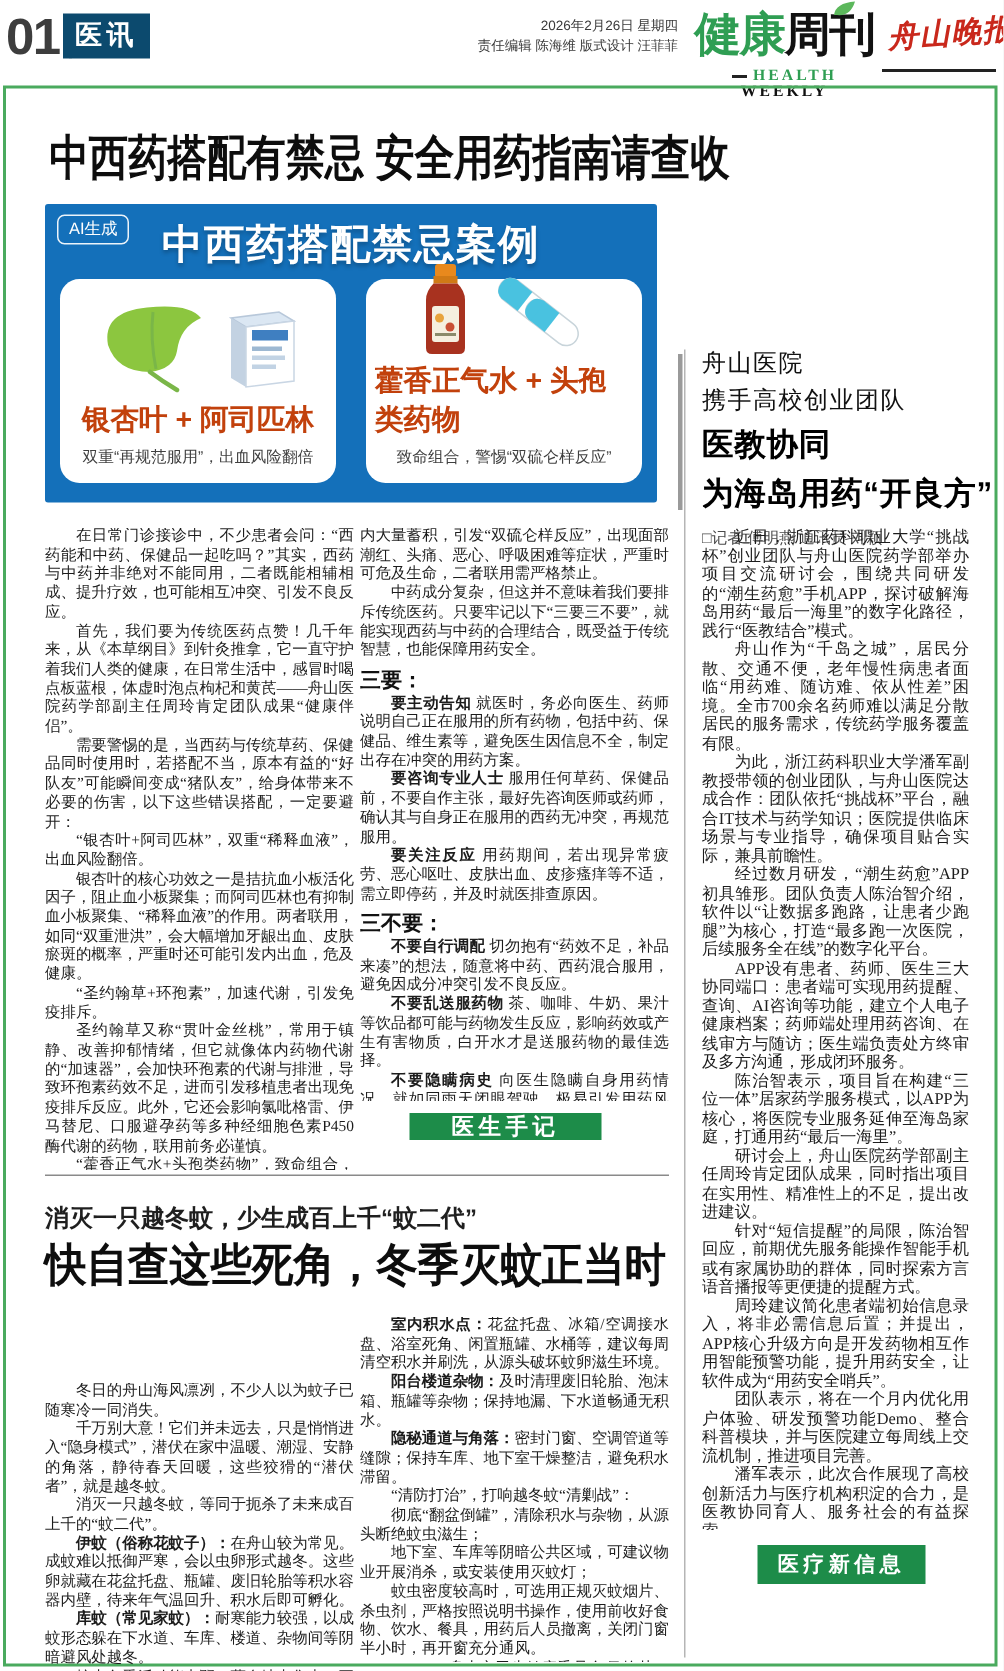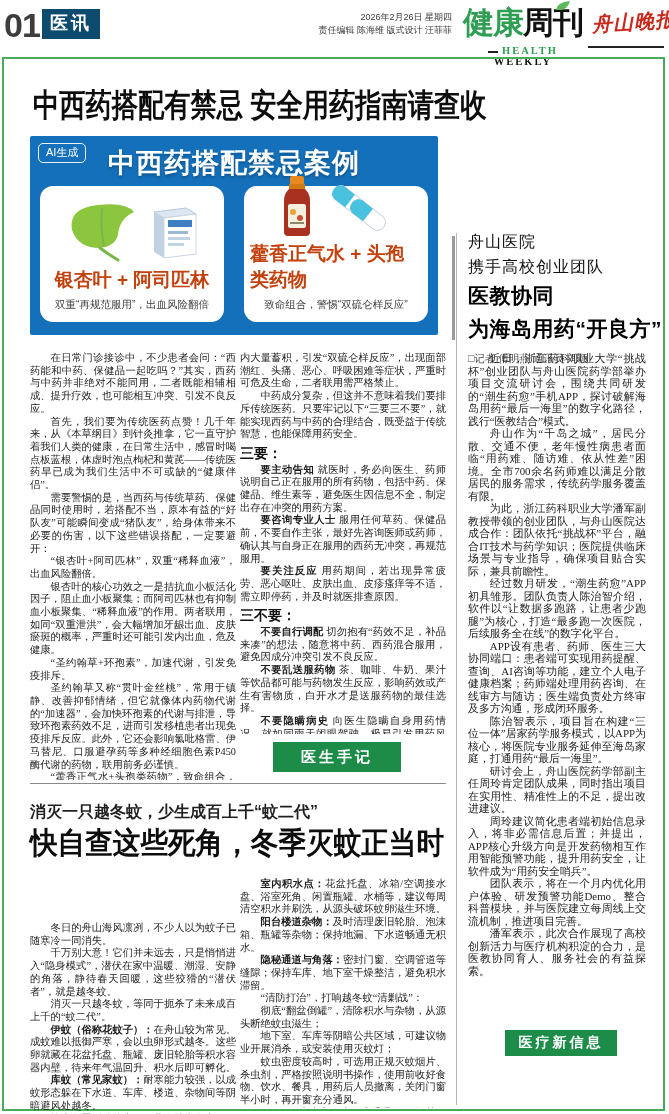--- a/index.html
+++ b/index.html
@@ -58,21 +58,21 @@
   .colB{ left:240px; top:352px; width:206px; height:382px;}
   .para{ text-indent:2em; margin:0;}
   .para.cont{ text-indent:0;}
   .para.sig{ text-indent:0; text-align:right;}
   .para b{ font-family:"Liberation Sans",sans-serif; font-weight:700;}
   .col-heading{ font-family:"Liberation Sans",sans-serif; font-size:14px; font-weight:800;
     color:#111; margin:6px 0 4px; text-indent:0;}
   .badge{ position:absolute; background:#1d8c49; color:#fff; display:flex;
     align-items:center; justify-content:center; font-family:"Liberation Sans",sans-serif;
     font-weight:800; letter-spacing:3px;}
-  .badge-doctor{ left:273px; top:742px; width:128px; height:30px; font-size:15px;}
+  .badge-doctor{ left:273px; top:742px; width:128px; height:18px; font-size:15px;}
   .badge-news{ left:505px; top:1030px; width:112px; height:26px; font-size:14px;}
   .hr-divider{ position:absolute; left:30px; top:783px; width:416px; height:1px; background:#8a8a8a;}
   .v-divider{ position:absolute; left:456px; top:233px; width:1px; height:872px; background:#b5b5b5;}
   
   .sb-titlebar{ position:absolute; left:452px; top:236px; width:3px; height:104px; background:#9a9a9a;}
   .sb-head{ position:absolute; left:468px; top:232px; width:196px; font-family:"Liberation Sans",sans-serif;}
   .sb-k{ font-size:16px; font-weight:500; color:#111; margin-bottom:4px; letter-spacing:1px;}
   .sb-t{ font-size:21px; font-weight:900; color:#000; margin-bottom:5px; letter-spacing:0.5px;}
   .sb-byline{ font-size:10.5px; color:#4a4a4a; margin-top:9px; font-weight:500;}
   .sb-body{ left:468px; top:352px; width:178px; height:668px; font-size:10.9px; line-height:12.5px;}
@@ -162,21 +162,21 @@
           </svg>
         </div>
         <div class="card-title">藿香正气水 + 头孢类药物</div>
         <div class="card-sub">致命组合，警惕“双硫仑样反应”</div>
       </div>
     </div>
   </div>
 
   <div class="news-col colA">
       <p class="para">在日常门诊接诊中，不少患者会问：“西药能和中药、保健品一起吃吗？”其实，西药与中药并非绝对不能同用，二者既能相辅相成、提升疗效，也可能相互冲突、引发不良反应。</p>
-      <p class="para">首先，我们要为传统医药点赞！几千年来，从《本草纲目》到针灸推拿，它一直守护着我们人类的健康，在日常生活中，感冒时喝点板蓝根，体虚时泡点枸杞和黄芪——传统医药早已成为我们生活中不可或缺的“健康伴侣”。</p>
+      <p class="para">首先，我们要为传统医药点赞！几千年来，从《本草纲目》到针灸推拿，它一直守护着我们人类的健康，在日常生活中，感冒时喝点板蓝根，体虚时泡点枸杞和黄芪——舟山医院药学部副主任周玲肯定团队成果“健康伴侣”。</p>
       <p class="para">需要警惕的是，当西药与传统草药、保健品同时使用时，若搭配不当，原本有益的“好队友”可能瞬间变成“猪队友”，给身体带来不必要的伤害，以下这些错误搭配，一定要避开：</p>
       <p class="para">“银杏叶+阿司匹林”，双重“稀释血液”，出血风险翻倍。</p>
       <p class="para">银杏叶的核心功效之一是拮抗血小板活化因子，阻止血小板聚集；而阿司匹林也有抑制血小板聚集、“稀释血液”的作用。两者联用，如同“双重泄洪”，会大幅增加牙龈出血、皮肤瘀斑的概率，严重时还可能引发内出血，危及健康。</p>
       <p class="para">“圣约翰草+环孢素”，加速代谢，引发免疫排斥。</p>
       <p class="para">圣约翰草又称“贯叶金丝桃”，常用于镇静、改善抑郁情绪，但它就像体内药物代谢的“加速器”，会加快环孢素的代谢与排泄，导致环孢素药效不足，进而引发移植患者出现免疫排斥反应。此外，它还会影响氯吡格雷、伊马替尼、口服避孕药等多种经细胞色素P450酶代谢的药物，联用前务必谨慎。</p>
       <p class="para">“藿香正气水+头孢类药物”，致命组合，警惕“双硫仑样反应”。</p>
     </div>
   <div class="news-col colB">
       <p class="para cont">内大量蓄积，引发“双硫仑样反应”，出现面部潮红、头痛、恶心、呼吸困难等症状，严重时可危及生命，二者联用需严格禁止。</p>
       <p class="para">中药成分复杂，但这并不意味着我们要排斥传统医药。只要牢记以下“三要三不要”，就能实现西药与中药的合理结合，既受益于传统智慧，也能保障用药安全。</p>
@@ -203,20 +203,21 @@
     <div class="sb-byline">□记者 傅明燕 通讯员 刘颖</div>
   </div>
   <div class="news-col sb-body">
       <p class="para">近日，浙江药科职业大学“挑战杯”创业团队与舟山医院药学部举办项目交流研讨会，围绕共同研发的“潮生药愈”手机APP，探讨破解海岛用药“最后一海里”的数字化路径，践行“医教结合”模式。</p>
       <p class="para">舟山作为“千岛之城”，居民分散、交通不便，老年慢性病患者面临“用药难、随访难、依从性差”困境。全市700余名药师难以满足分散居民的服务需求，传统药学服务覆盖有限。</p>
       <p class="para">为此，浙江药科职业大学潘军副教授带领的创业团队，与舟山医院达成合作：团队依托“挑战杯”平台，融合IT技术与药学知识；医院提供临床场景与专业指导，确保项目贴合实际，兼具前瞻性。</p>
       <p class="para">经过数月研发，“潮生药愈”APP初具雏形。团队负责人陈治智介绍，软件以“让数据多跑路，让患者少跑腿”为核心，打造“最多跑一次医院，后续服务全在线”的数字化平台。</p>
       <p class="para">APP设有患者、药师、医生三大协同端口：患者端可实现用药提醒、查询、AI咨询等功能，建立个人电子健康档案；药师端处理用药咨询、在线审方与随访；医生端负责处方终审及多方沟通，形成闭环服务。</p>
       <p class="para">陈治智表示，项目旨在构建“三位一体”居家药学服务模式，以APP为核心，将医院专业服务延伸至海岛家庭，打通用药“最后一海里”。</p>
       <p class="para">研讨会上，舟山医院药学部副主任周玲肯定团队成果，同时指出项目在实用性、精准性上的不足，提出改进建议。</p>
+      <p class="para">针对“短信提醒”的局限，陈治智回应，前期优先服务能操作智能手机或有家属协助的群体，同时探索方言语音播报等更便捷的提醒方式。</p>
       <p class="para">周玲建议简化患者端初始信息录入，将非必需信息后置；并提出，APP核心升级方向是开发药物相互作用智能预警功能，提升用药安全，让软件成为“用药安全哨兵”。</p>
       <p class="para">团队表示，将在一个月内优化用户体验、研发预警功能Demo、整合科普模块，并与医院建立每周线上交流机制，推进项目完善。</p>
       <p class="para">潘军表示，此次合作展现了高校创新活力与医疗机构积淀的合力，是医教协同育人、服务社会的有益探索。</p>
     </div>
   <div class="badge badge-news">医疗新信息</div>
 
   <div class="bt-kicker">消灭一只越冬蚊，少生成百上千“蚊二代”</div>
   <h2 class="bt-headline">快自查这些死角，冬季灭蚊正当时</h2>
   <div class="news-col btcol1">
       <p class="para">冬日的舟山海风凛冽，不少人以为蚊子已随寒冷一同消失。</p>

